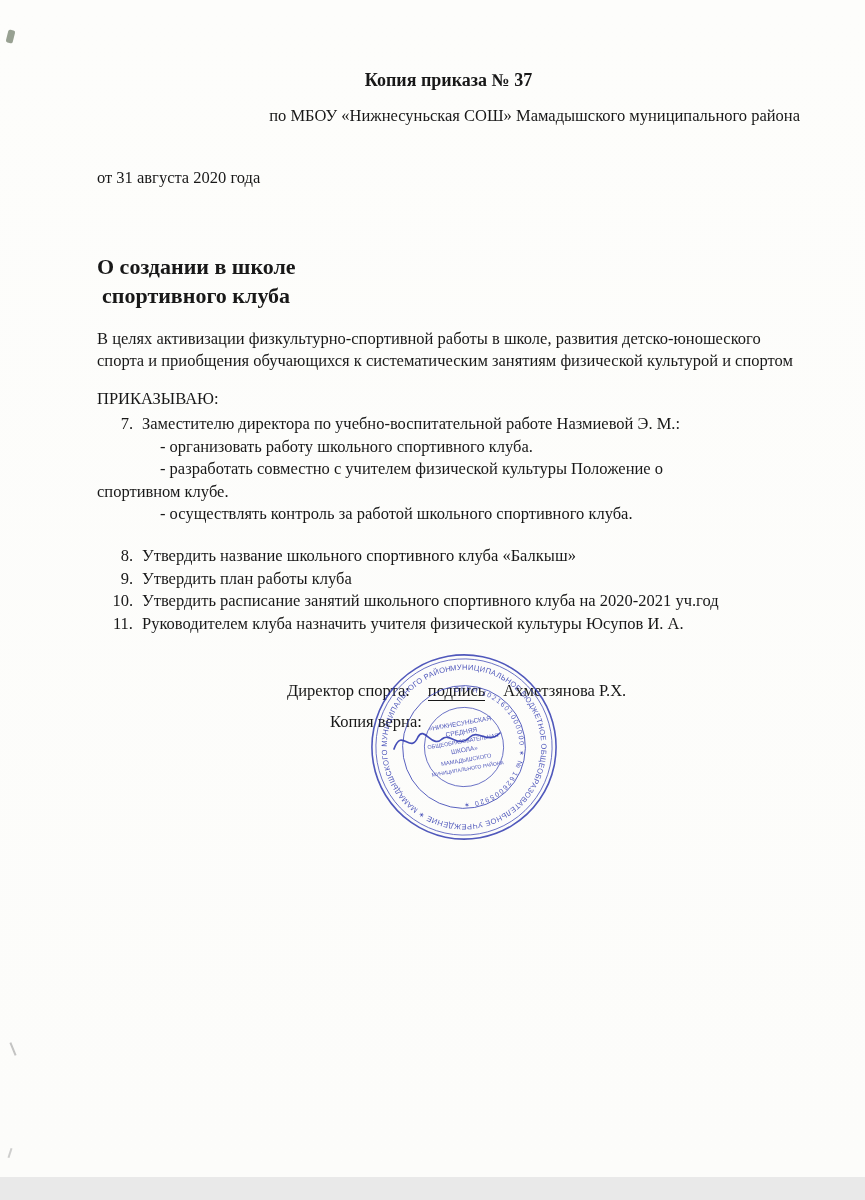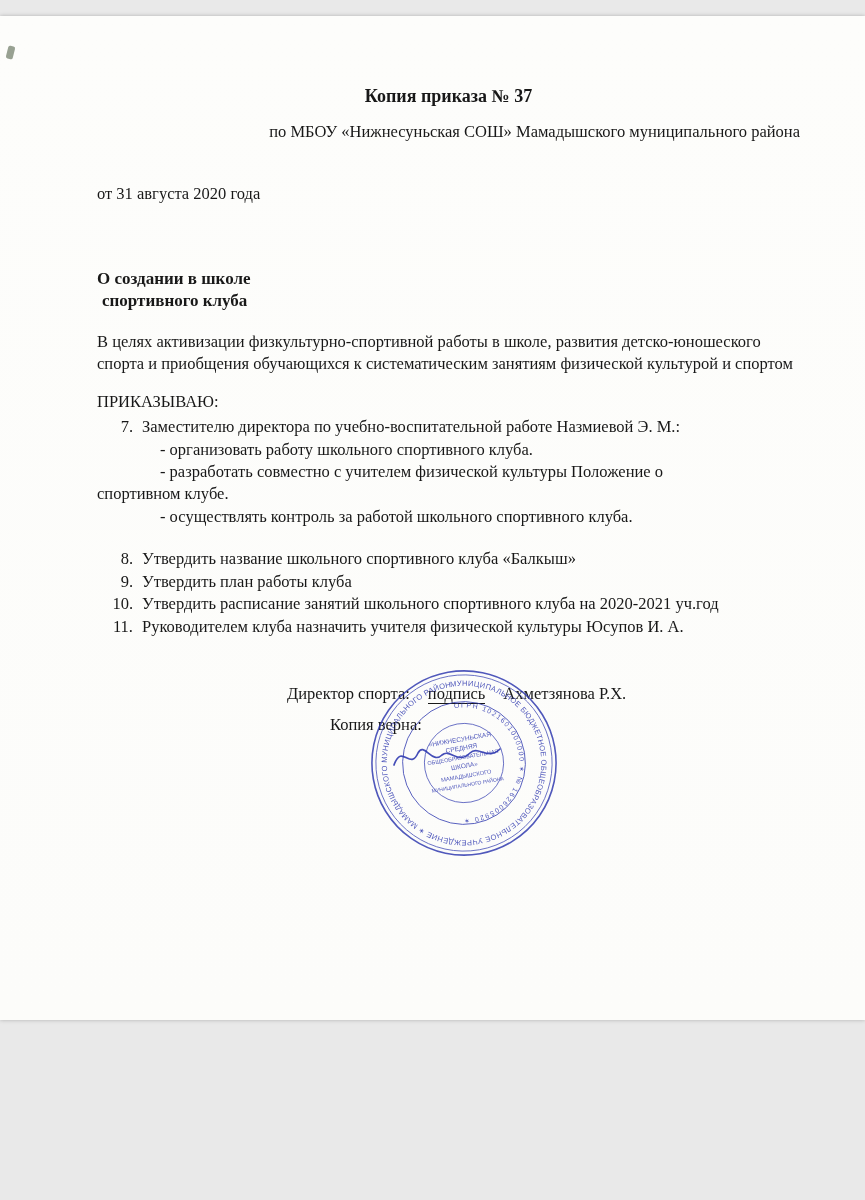--- a/index.html
+++ b/index.html
@@ -1,19 +1,19 @@
 <!DOCTYPE html>
 <html><head>
 <meta charset="utf-8">
 <style>
   html,body { margin:0; padding:0; background:#e9e9e9; }
   .page {
     position:relative;
-    width:865px; height:1004px;
-    margin:16px auto;
+    width:865px; height:1177px;
+    margin:0 auto;
     background:linear-gradient(180deg,#fdfdfb 0%, #fcfcfa 100%);
     font-family:"Liberation Serif", serif;
     color:#181818;
     overflow:hidden;
     box-shadow:0 0 4px rgba(0,0,0,.25);
   }
   .doc-title {
     margin:70px 65px 0 97px;
     text-align:center;
     font-weight:bold;
@@ -24,21 +24,21 @@
     text-align:right;
     font-size:16.5px;
   }
   .date-line {
     margin:42px 68px 0 97px;
     font-size:16.5px;
   }
   .subject {
     margin:64px 65px 0 97px;
     font-weight:bold;
-    font-size:17px;
+    font-size:22px;
     line-height:1.32;
   }
   .subject .l2 { padding-left:5px; }
   .intro {
     margin:18px 63px 0 97px;
     font-size:16.5px;
     line-height:1.34;
   }
   .order-word {
     margin:17px 65px 0 97px;

